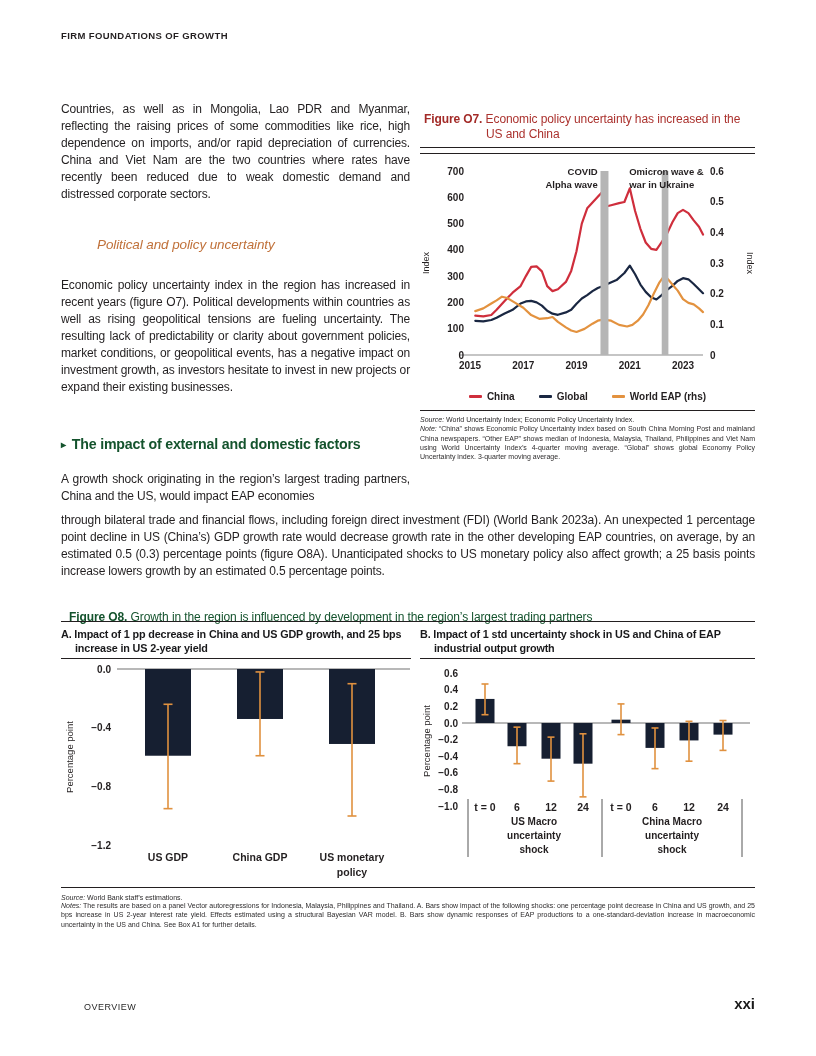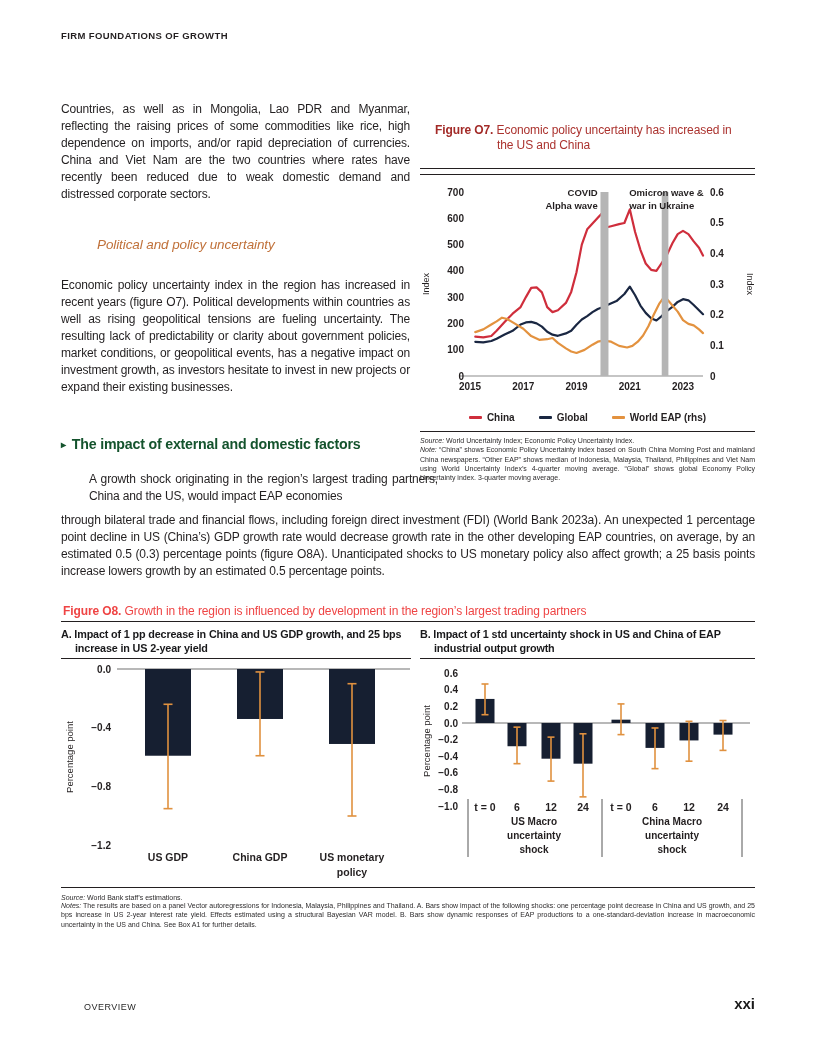--- a/index.html
+++ b/index.html
@@ -4,23 +4,23 @@
 <style>
   html,body{margin:0;padding:0;background:#e8e8e8;}
   .page{position:relative;width:816px;height:1056px;background:#ffffff;margin:0 auto;
         font-family:"Liberation Sans",sans-serif;color:#1f1c1d;overflow:hidden;}
   .hdr{position:absolute;left:61px;top:30px;font-size:9.5px;font-weight:bold;letter-spacing:.4px;color:#231f20;}
   .para{position:absolute;text-align:justify;font-size:12px;line-height:17px;letter-spacing:-.15px;color:#221f20;}
   .subhead{position:absolute;font-style:italic;font-size:13.5px;color:#c0713a;letter-spacing:-.1px;}
   .secthead{position:absolute;font-size:14.2px;font-weight:bold;color:#14532d;letter-spacing:-.2px;}
   .secthead .blt{font-size:10px;margin-right:6px;position:relative;top:-1px;}
   .figblock{position:absolute;left:420px;top:108px;width:335px;}
-  .figtitle{margin:15px;font-size:12px;line-height:15px;color:#ab322e;padding-left:62px;text-indent:-62px;letter-spacing:-.1px;}
+  .figtitle{margin:4px;font-size:12px;line-height:15px;color:#ab322e;padding-left:62px;text-indent:-62px;letter-spacing:-.1px;}
   .figtitle .lab{font-weight:bold;color:#a32b28;}
-  .figtitle8{position:absolute;left:61px;top:602px;width:694px;margin:2px;font-size:12px;color:#ef4444;letter-spacing:-.1px;}
+  .figtitle8{position:absolute;left:61px;top:602px;width:694px;margin:8px;font-size:12px;color:#14532d;letter-spacing:-.1px;}
   .frule{border:none;border-top:1px solid #231f20;margin:5px 0 4px 0;}
   .rule{position:absolute;height:0;border-top:1px solid #231f20;}
   .figsub{margin:2px 0 0 0;font-style:italic;font-size:11.5px;color:#221f20;}
   .finenote{font-size:7px;line-height:9.3px;text-align:justify;color:#2d2b2c;margin:0;letter-spacing:0;}
   .finenote .it{font-style:italic;}
   .caption{position:absolute;font-size:10.8px;font-weight:600;line-height:13.5px;color:#19191b;
            padding-left:14px;text-indent:-14px;letter-spacing:-.15px;}
   .legend{display:flex;justify-content:center;gap:24px;margin-top:5px;height:15px;align-items:center;}
   .lg-item{display:flex;align-items:center;gap:5px;}
   .lg-marker{display:inline-block;width:13px;height:2.6px;border-radius:1px;}
@@ -37,21 +37,21 @@
   <div class="hdr">FIRM FOUNDATIONS OF GROWTH</div>
 
   <div class="para" style="left:61px;top:101px;width:349px;">Countries, as well as in Mongolia, Lao PDR and Myanmar, reflecting the raising prices of some commodities like rice, high dependence on imports, and/or rapid depreciation of currencies. China and Viet Nam are the two countries where rates have recently been reduced due to weak domestic demand and distressed corporate sectors.</div>
 
   <div class="subhead" style="left:97px;top:237px;">Political and policy uncertainty</div>
 
   <div class="para" style="left:61px;top:277px;width:349px;">Economic policy uncertainty index in the region has increased in recent years (figure O7). Political developments within countries as well as rising geopolitical tensions are fueling uncertainty. The resulting lack of predictability or clarity about government policies, market conditions, or geopolitical events, has a negative impact on investment growth, as investors hesitate to invest in new projects or expand their existing businesses.</div>
 
   <div class="secthead" style="left:61px;top:436px;width:349px;"><span class="blt">▸</span><span>The impact of external and domestic factors</span></div>
 
-  <div class="para" style="left:61px;top:471px;width:349px;margin-left:28px;">A growth shock originating in the region’s largest trading partners, China and the US, would impact EAP economies</div>
+  <div class="para" style="left:61px;top:471px;width:349px;">A growth shock originating in the region’s largest trading partners, China and the US, would impact EAP economies</div>
 
   <div class="para" style="left:61px;top:512px;width:694px;">through bilateral trade and financial flows, including foreign direct investment (FDI) (World Bank 2023a). An unexpected 1 percentage point decline in US (China’s) GDP growth rate would decrease growth rate in the other developing EAP countries, on average, by an estimated 0.5 (0.3) percentage points (figure O8A). Unanticipated shocks to US monetary policy also affect growth; a 25 basis points increase lowers growth by an estimated 0.5 percentage points.</div>
 
   <div class="figblock">
     <p class="figtitle"><span class="lab">Figure O7.</span> <span>Economic policy uncertainty has increased in the US and China</span></p>
     <hr class="frule">
     <hr class="frule">
     <div id="chart-o7"><svg width="335" height="222" viewBox="0 0 335 222">
           <line x1="40" y1="197" x2="283" y2="197" stroke="#8c8c8c" stroke-width="1.1"></line>
           <text x="50" y="211" fill="#231f20" font-size="10" font-weight="600" text-anchor="middle">2015</text>

